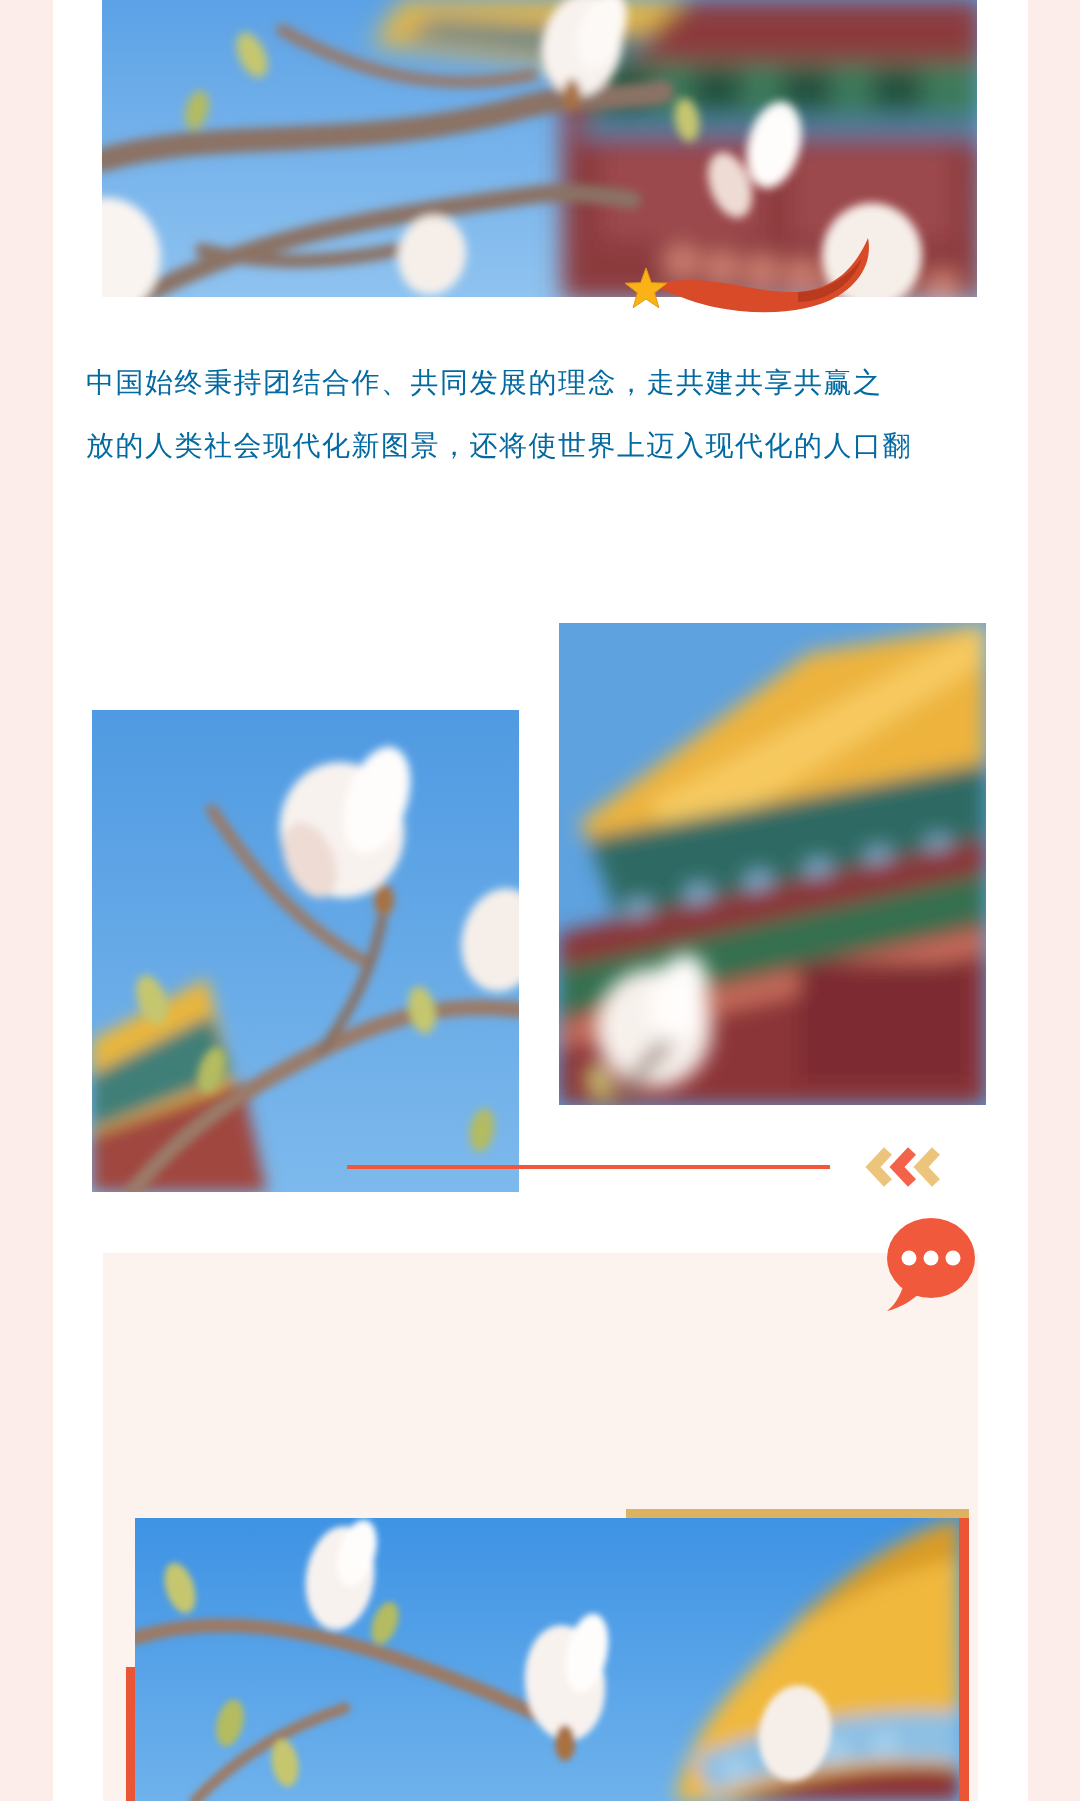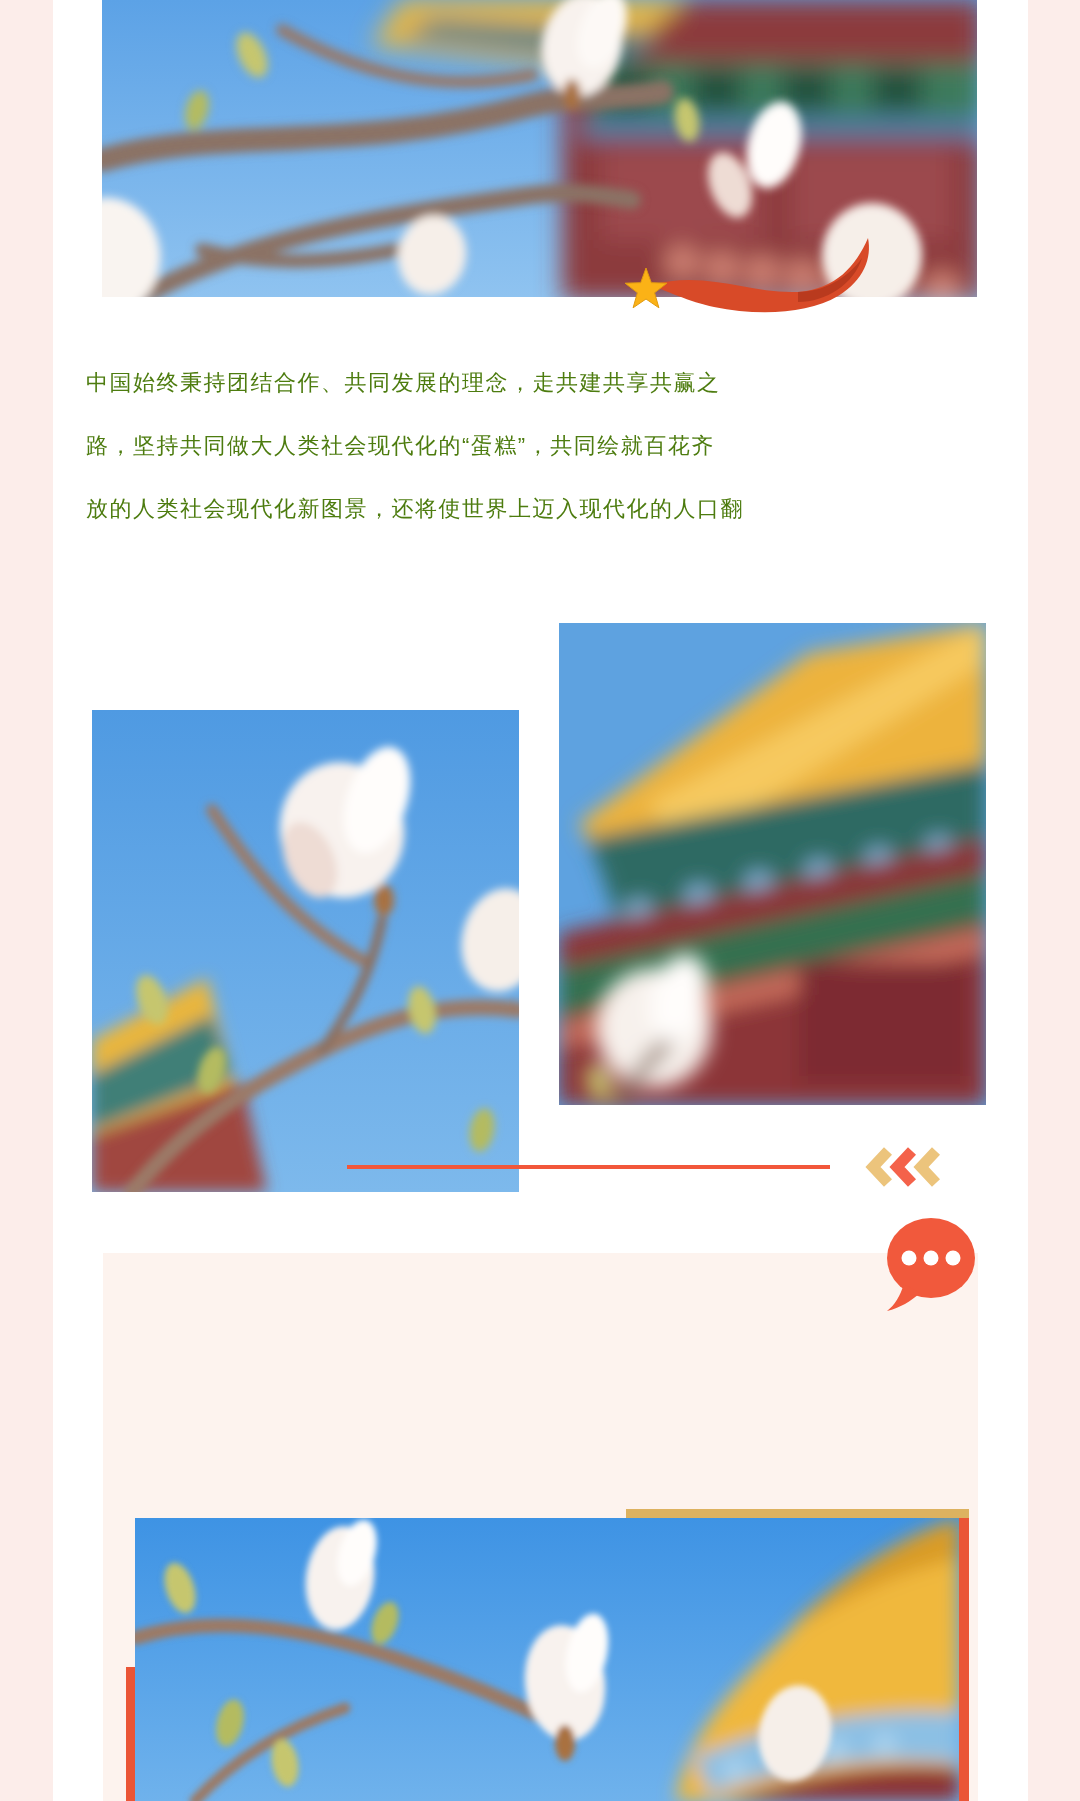--- a/index.html
+++ b/index.html
@@ -13,21 +13,21 @@
   .panel{position:absolute;left:53px;top:0;width:975px;height:1801px;background:#ffffff;}
   .photo{position:absolute;overflow:hidden;}
   .photo svg{display:block;width:100%;height:100%;}
   .photo-top{left:102px;top:0;width:875px;height:297px;z-index:2;}
   .photo-left{left:92px;top:710px;width:427px;height:482px;z-index:2;}
   .photo-right{left:559px;top:623px;width:427px;height:482px;z-index:2;}
   .photo-bottom{left:135px;top:1518px;width:824px;height:283px;z-index:4;}
   .ribbon{position:absolute;left:598px;top:222px;width:278px;height:100px;z-index:3;}
   .para1{
     position:absolute;left:86px;top:351px;width:910px;z-index:2;
-    font-size:22px;line-height:63px;letter-spacing:1.5px;color:#4d7c0f;
+    font-size:28px;line-height:63px;letter-spacing:1.5px;color:#0369a1;
   }
   .divider-line{position:absolute;left:347px;top:1165px;width:483px;height:4px;background:#f2573a;z-index:3;}
   .chevrons{position:absolute;left:858px;top:1147px;width:82px;height:40px;z-index:3;}
   .quote-box{position:absolute;left:103px;top:1253px;width:875px;height:548px;background:#fdf3ee;z-index:1;}
   .quote-text{
     position:absolute;left:127px;top:1309px;width:830px;z-index:2;
     font-size:31px;line-height:62px;letter-spacing:4px;color:#3a3a3a;
   }
   .bubble{position:absolute;left:884px;top:1216px;width:94px;height:96px;z-index:5;}
   .gold-bar{position:absolute;left:626px;top:1509px;width:343px;height:9px;background:#ddb260;z-index:3;}
@@ -98,21 +98,20 @@
   </div>
 
   <svg class="ribbon" viewBox="0 0 278 100">
     <path d="M52,63 C110,48 150,72 200,70 C238,67 258,44 270,16 C274,36 266,58 240,74 C210,92 160,94 116,85 C92,80 66,68 52,63 Z" fill="#d84a28"></path>
     <path d="M200,70 C225,70 250,56 264,36 C256,62 228,80 200,80 Z" fill="#b93a1e"></path>
     <polygon fill="#fbb216" stroke="#e09a10" stroke-width="1" points="48,46 53.3,60.7 68.9,61.2 56.6,70.8 60.9,85.8 48,77 35.1,85.8 39.4,70.8 27.1,61.2 42.7,60.7"></polygon>
   </svg>
 
   <div class="para1">
     <div class="t-line">中国始终秉持团结合作、共同发展的理念，走共建共享共赢之</div>
-    <div class="t-line">路，坚持共同做大人类社会现代化的“蛋糕”，共同绘就百花齐</div>
     <div class="t-line">放的人类社会现代化新图景，还将使世界上迈入现代化的人口翻</div>
   </div>
 
   <div class="photo photo-right" aria-label="palace-roof-eaves-closeup">
     <svg viewBox="0 0 427 482" preserveAspectRatio="none">
       <defs>
         <filter id="b10" x="-20%" y="-20%" width="140%" height="140%">
             <feGaussianBlur stdDeviation="10"></feGaussianBlur>
           </filter>
       </defs>

